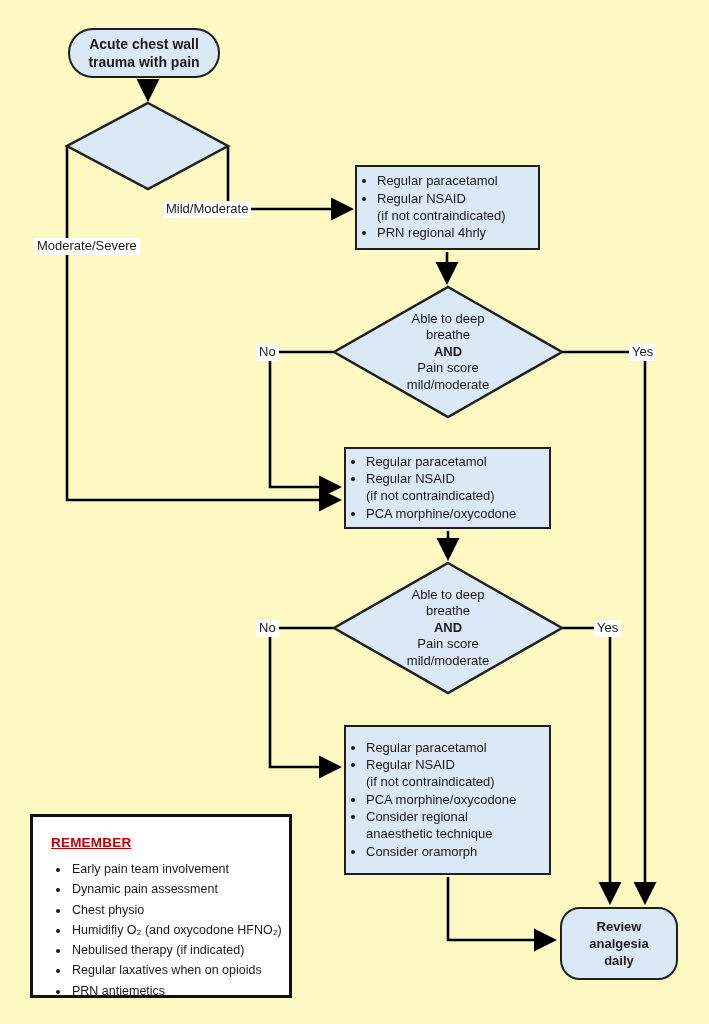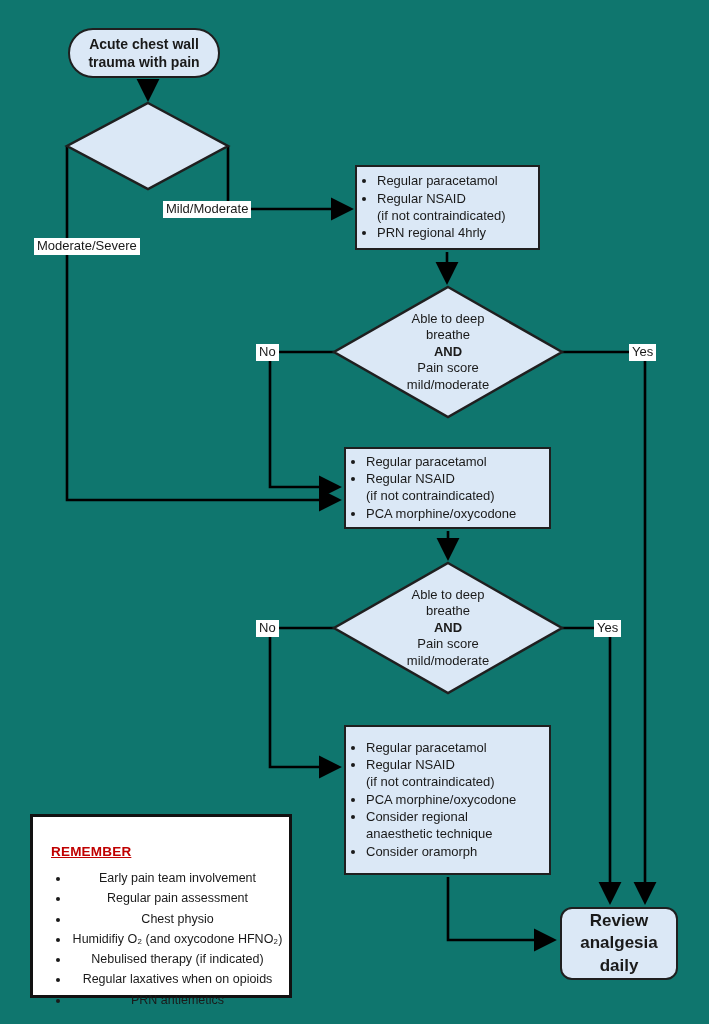--- a/index.html
+++ b/index.html
@@ -1,38 +1,38 @@
 <!DOCTYPE html>
 <html style="--c-node_fill: #dbe8f6; --c-node_stroke: #1f1f1f; --c-line: #000000; --c-remember_heading: #c00000; --c-canvas: #ffffff;"><head>
 <meta charset="utf-8">
 <style>
   html, body { margin:0; padding:0; background:#ffffff; }
   body {
     width:709px; height:1024px;
     font-family:"Liberation Sans", sans-serif;
     color:#1a1a1a;
   }
-  .canvas { position:relative; width:709px; height:1024px; overflow:hidden; background:#0f766e; }
+  .canvas { position:relative; width:709px; height:1024px; overflow:hidden; background:#fef9c3; }
 
   svg.wires { position:absolute; left:0; top:0; color:var(--c-line,#000); }
   .edge { stroke:currentColor; stroke-width:2.6; fill:none; }
   .shape { fill:var(--c-node_fill,#dbe8f6); stroke:var(--c-node_stroke,#1f1f1f); stroke-width:2.5; }
 
   .node {
     position:absolute; box-sizing:border-box;
     background:var(--c-node_fill,#dbe8f6);
     border:2px solid var(--c-node_stroke,#1f1f1f);
   }
   .terminal {
     border-radius:26px; border-width:2.5px;
     display:flex; align-items:center; justify-content:center;
     text-align:center; font-weight:bold; white-space:pre-line;
   }
   #start-node   { left:68px;  top:28px;  width:152px; height:50px; font-size:14px; line-height:1.3; }
-  #review-node  { left:560px; top:907px; width:118px; height:73px; font-size:17px; line-height:1.32; border-radius:12px; }
+  #review-node  { left:560px; top:907px; width:118px; height:73px; font-size:13px; line-height:1.32; border-radius:20px; }
 
   .dtext {
     position:absolute; display:flex; flex-direction:column;
     align-items:center; justify-content:center; text-align:center;
     font-size:13px; line-height:1.26; white-space:pre-line; pointer-events:none;
   }
   #d1-text   { left:97px;  top:112px; width:102px; height:68px; }
   #dec1-text { left:388px; top:304px; width:120px; height:96px; }
   #dec2-text { left:388px; top:580px; width:120px; height:96px; }
   .dand { font-weight:bold; }
@@ -51,29 +51,29 @@
   #lbl-mildmod { left:163px; top:201px; }
   #lbl-modsev  { left:34px;  top:238px; }
   #lbl-no1     { left:256px; top:344px; }
   #lbl-yes1    { left:629px; top:344px; }
   #lbl-no2     { left:256px; top:620px; }
   #lbl-yes2    { left:594px; top:620px; }
 
   .remember-box {
     position:absolute; left:30px; top:814px; width:262px; height:184px;
     box-sizing:border-box; border:3px solid #111; background:#ffffff;
-    padding:25px 6px 6px 12px;
+    padding:16px 6px 6px 12px;
   }
   .remember-box h2 {
     margin:2px 0 9px 6px; font-size:13.5px; font-weight:bold;
     text-decoration:underline; color:var(--c-remember_heading,#c00000);
     letter-spacing:0.2px;
   }
   .remember-box ul { margin:0; padding-left:25px; font-size:12.5px; line-height:1.62; }
-  .remember-box li { padding-left:2px;text-align:center; }
+  .remember-box li { padding-left:2px; }
 </style>
 </head>
 <body>
 
 <div class="canvas">
 
   <svg class="wires" width="709" height="1024" viewBox="0 0 709 1024">
     <defs>
       <marker id="ah" markerWidth="9" markerHeight="9" refX="7.5" refY="4.5" orient="auto">
         <path d="M0,0 L9,4.5 L0,9 z" fill="currentColor"></path>
@@ -154,21 +154,21 @@
   <div class="elabel" id="lbl-modsev">Moderate/Severe</div>
   <div class="elabel" id="lbl-no1">No</div>
   <div class="elabel" id="lbl-yes1">Yes</div>
   <div class="elabel" id="lbl-no2">No</div>
   <div class="elabel" id="lbl-yes2">Yes</div>
 
   <div class="remember-box">
     <h2>REMEMBER</h2>
     <ul>
       <li>Early pain team involvement</li>
-      <li>Regular pain assessment</li>
+      <li>Dynamic pain assessment</li>
       <li>Chest physio</li>
       <li>Humidifiy O₂ (and oxycodone HFNO₂)</li>
       <li>Nebulised therapy (if indicated)</li>
       <li>Regular laxatives when on opioids</li>
       <li>PRN antiemetics</li>
     </ul>
   </div>
 
 </div>
 

